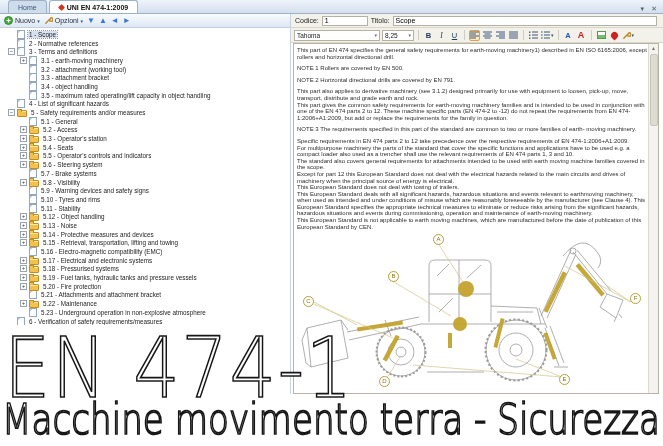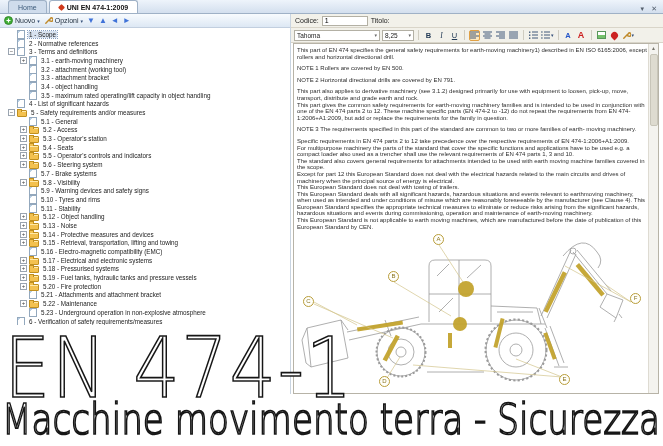--- a/index.html
+++ b/index.html
@@ -306,20 +306,21 @@
           <span class="tlabel">6 - Verification of safety requirements/measures</span>
         </div>
       </div>
   </div>
 
   <div class="rpane">
     <div class="fieldrow">
       <span class="flabel">Codice:</span>
       <input class="fin codice" value="1" style="">
       <span class="flabel">Titolo:</span>
+      <input class="fin titolo" value="Scope" style="">
     </div>
 
     <div class="fmtbar">
       <div class="combo fontc">
         <span>Tahoma</span>
           <i>▾</i>
       </div>
       <div class="combo sizec">
         <span>8,25</span>
           <i>▾</i>

